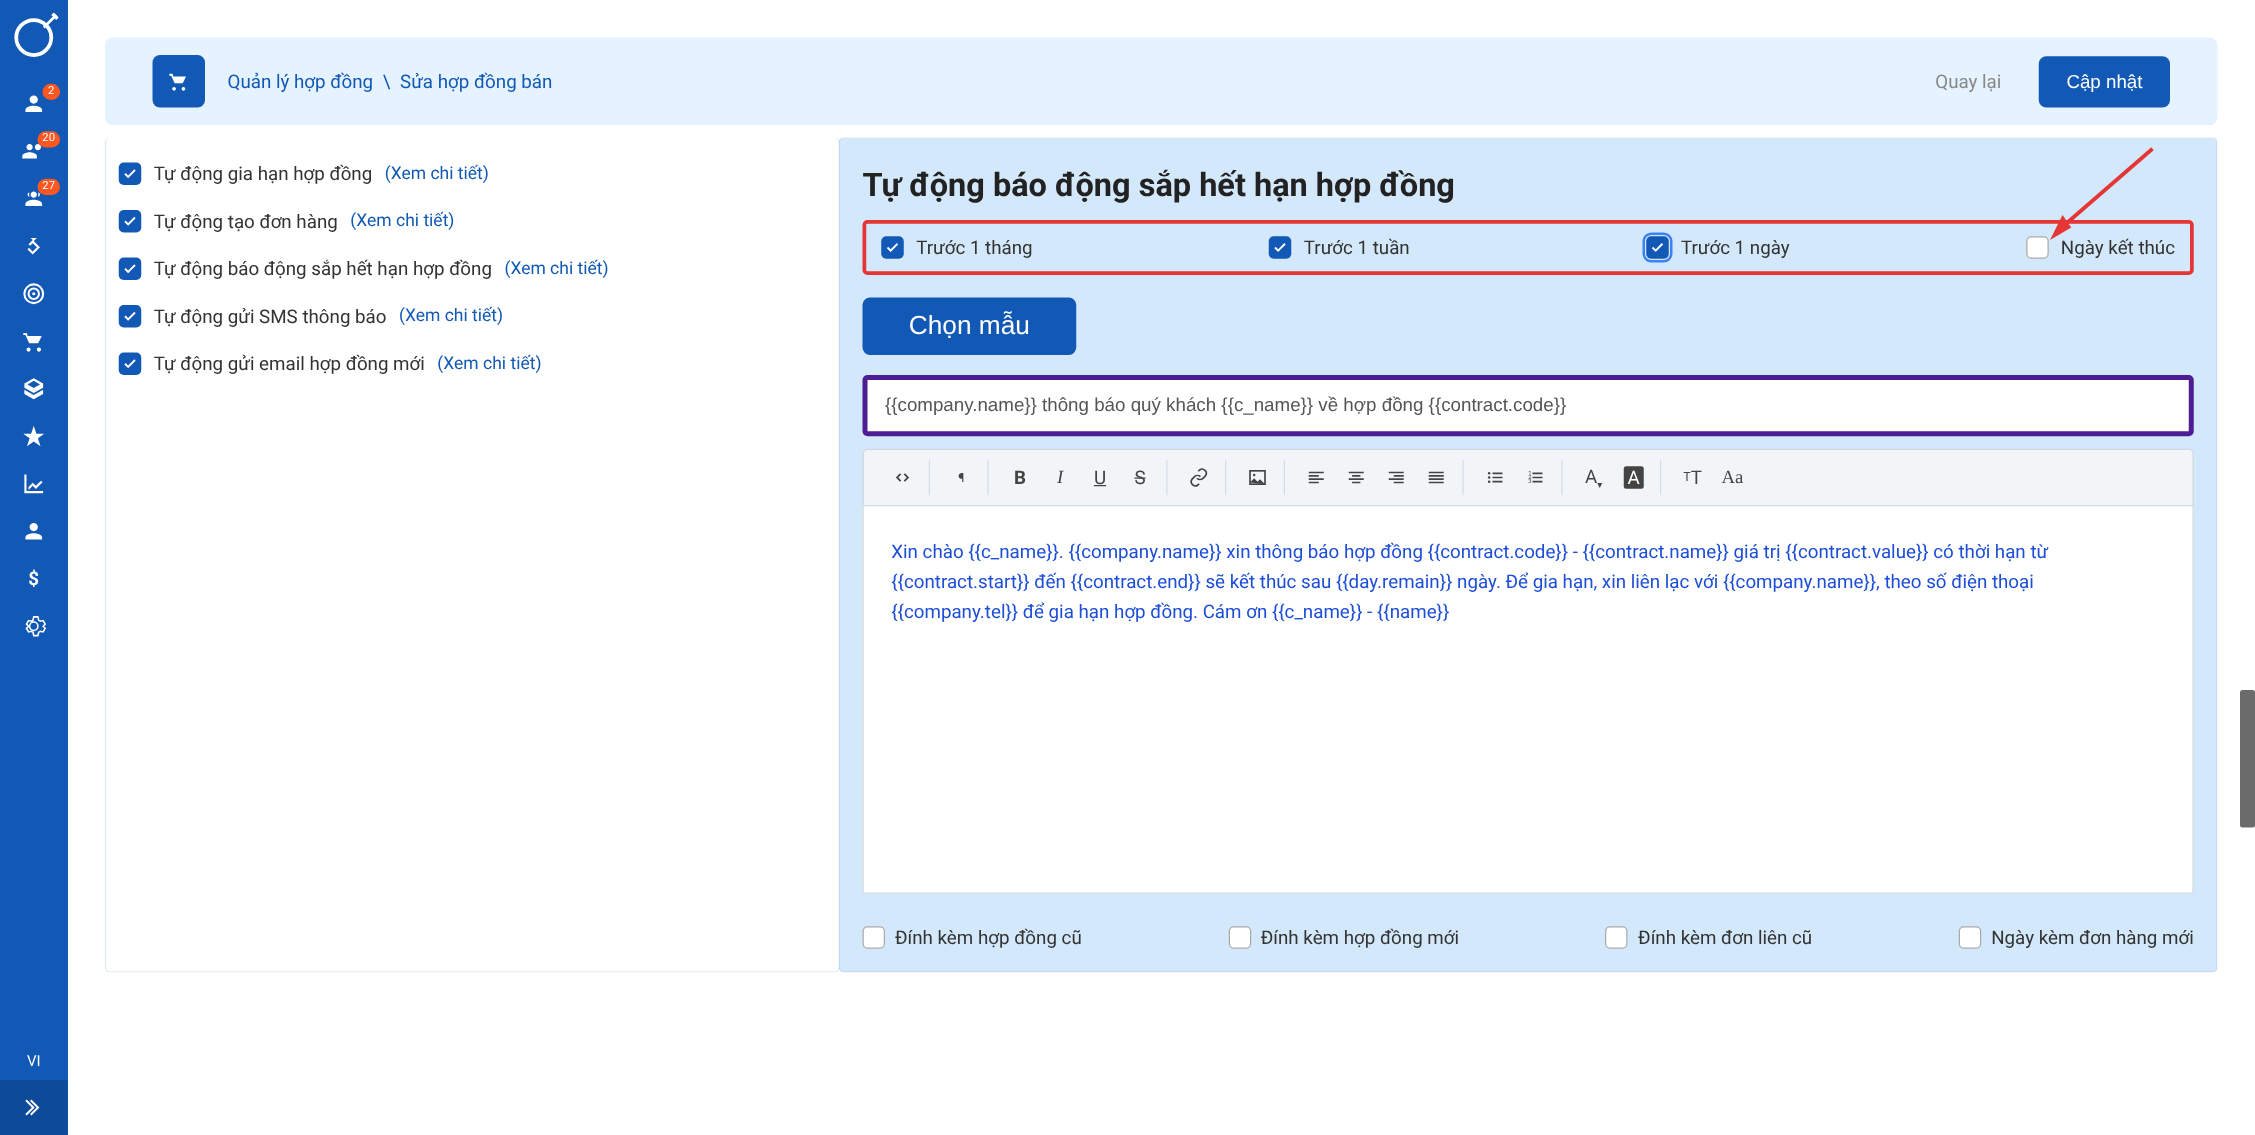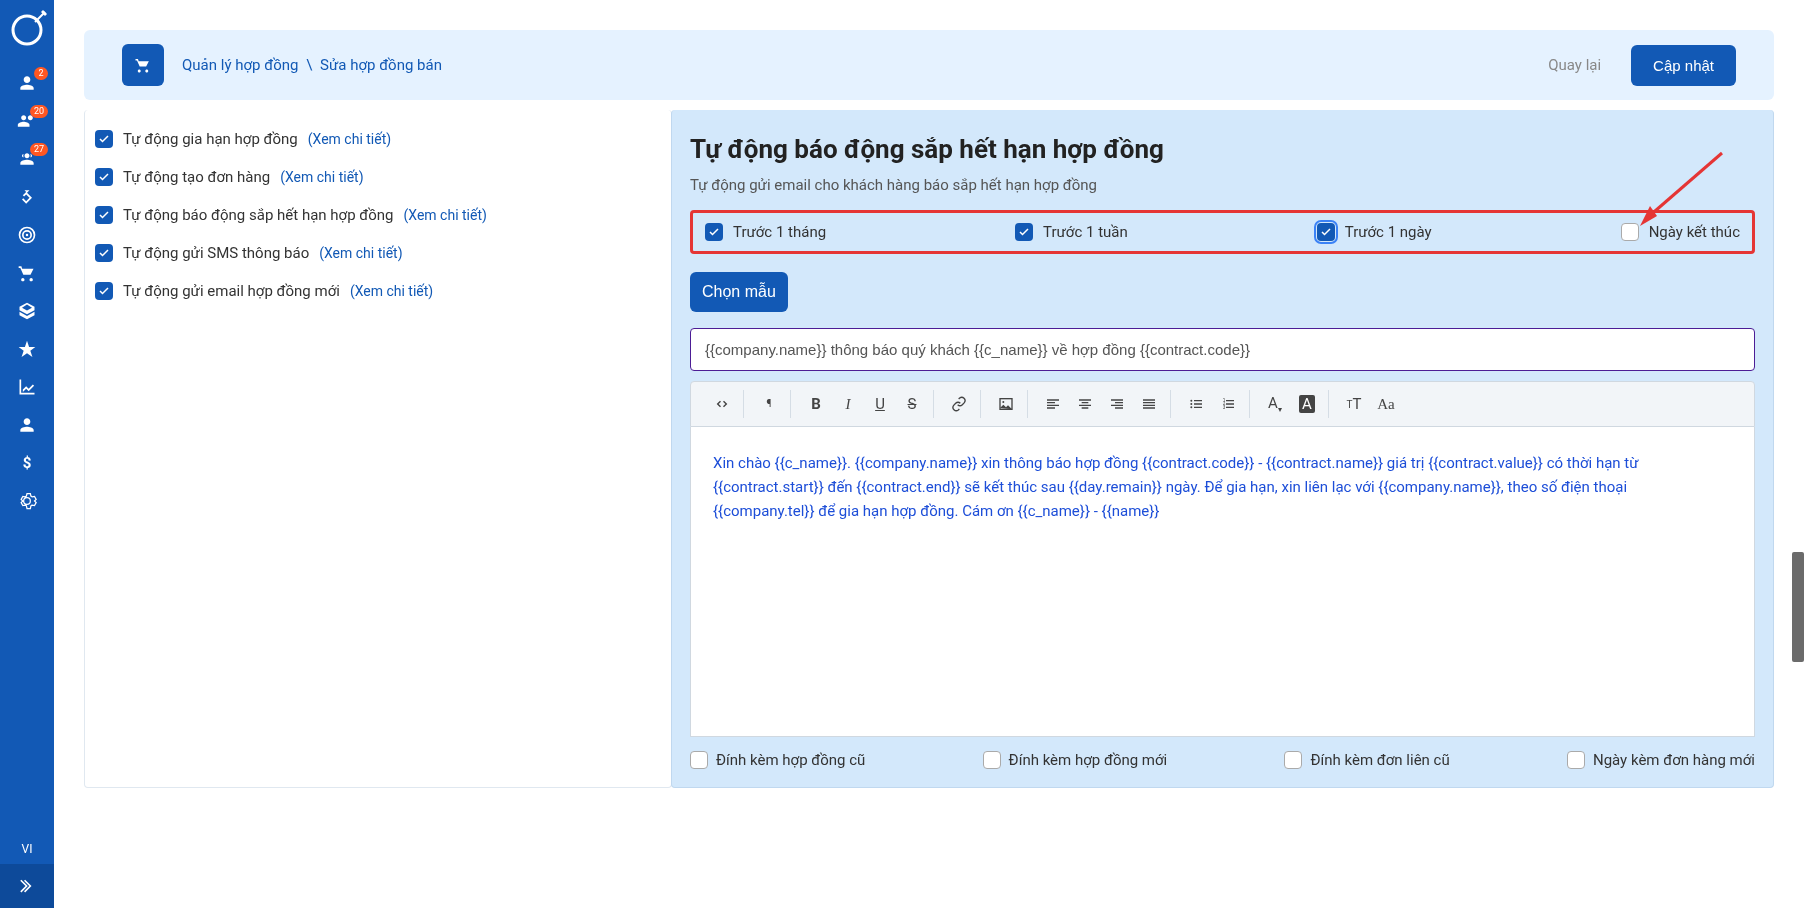--- a/index.html
+++ b/index.html
@@ -49,33 +49,33 @@
 .highlight-box { border: 3px solid #e53535; border-radius: 4px; padding: 10px 12px; display: flex; align-items: center; gap: 30px; margin-bottom: 18px; background: #d3e8fb; position: relative; }
 .highlight-item { display: flex; align-items: center; gap: 10px; }
 .cb-checked { width: 18px; height: 18px; background: #1259b5; border-radius: 4px; display: flex; align-items: center; justify-content: center; cursor: pointer; }
 .cb-checked.focused { outline: 2px solid #3b82f6; outline-offset: 1px; }
 .cb-checked svg { width: 12px; height: 12px; stroke: #fff; fill: none; stroke-width: 3; }
 .cb-unchecked { width: 18px; height: 18px; background: #fff; border: 1px solid #aaa; border-radius: 4px; cursor: pointer; }
 .highlight-item span { font-size: 15px; color: #333; }
 .highlight-spacer { flex: 1; }
 .arrow-annotation { position: absolute; right: 20px; top: -65px; pointer-events: none; }
 
-.btn-template { background: #1259b5; color: #fff; border: none; border-radius: 6px; padding: 11px 12px; font-size: 16px; cursor: pointer; margin-bottom: 16px; }
-
-.subject-input { width: 100%; border: 1px solid #4c1d95; border-radius: 4px; padding: 12px 14px; font-size: 15px; color: #555; background: #fff; margin-bottom: 10px; }
+.btn-template { background: #1259b5; color: #fff; border: none; border-radius: 6px; padding: 11px 37px; font-size: 21px; cursor: pointer; margin-bottom: 16px; }
+
+.subject-input { width: 100%; border: 4px solid #4c1d95; border-radius: 4px; padding: 12px 14px; font-size: 15px; color: #555; background: #fff; margin-bottom: 10px; }
 
 .editor-toolbar { background: #f2f5f8; border: 1px solid #d0d8e0; border-radius: 4px 4px 0 0; padding: 8px 10px; display: flex; align-items: center; gap: 4px; }
 .tb-group { display: flex; align-items: center; gap: 2px; padding: 0 6px; border-right: 1px solid #d5dde5; }
 .tb-group:last-child { border-right: none; }
 .tb-btn { width: 30px; height: 28px; display: flex; align-items: center; justify-content: center; cursor: pointer; border-radius: 3px; color: #444; }
 .tb-btn svg { width: 16px; height: 16px; fill: #444; }
 
 .editor-body { background: #fff; border: 1px solid #d0d8e0; border-top: none; padding: 24px 22px; min-height: 310px; font-size: 15px; line-height: 1.6; color: #1d4ed8; }
 
-.attach-row { display: flex; align-items: center; gap: 14px; padding-top: 14px; flex-wrap: wrap; }
+.attach-row { display: flex; align-items: center; gap: 14px; padding-top: 14px; flex-wrap: wrap; margin-top: 12px; }
 .attach-item { display: flex; align-items: center; gap: 8px; }
 .attach-item span { font-size: 15px; color: #333; }
 </style>
 </head>
 <body>
 
 <div class="sidebar">
   <div class="sidebar-logo">
     <svg viewBox="0 0 40 40">
         <circle cx="20" cy="20" r="14" fill="none" stroke="#fff" stroke-width="3"></circle>
@@ -220,21 +220,20 @@
               <polyline points="4,12 9,17 20,6"></polyline>
             </svg>
           </div>
         <span class="check-label">Tự động gửi email hợp đồng mới</span>
         <span class="check-detail">(Xem chi tiết)</span>
       </div>
     </div>
 
     <div class="right-panel">
       <h2 class="right-title">Tự động báo động sắp hết hạn hợp đồng</h2>
-      <div class="right-sub">Tự động gửi email cho khách hàng báo sắp hết hạn hợp đồng</div>
 
       <div class="highlight-box">
         <svg class="arrow-annotation" width="100" height="80" viewBox="0 0 100 80">
             <line x1="90" y1="5" x2="15" y2="70" stroke="#e53535" stroke-width="3"></line>
             <polygon points="8,78 25,68 18,58" fill="#e53535"></polygon>
           </svg>
         <div class="highlight-item">
           <div class="cb-checked">
               <svg viewBox="0 0 24 24">
                 <polyline points="4,12 9,17 20,6"></polyline>

